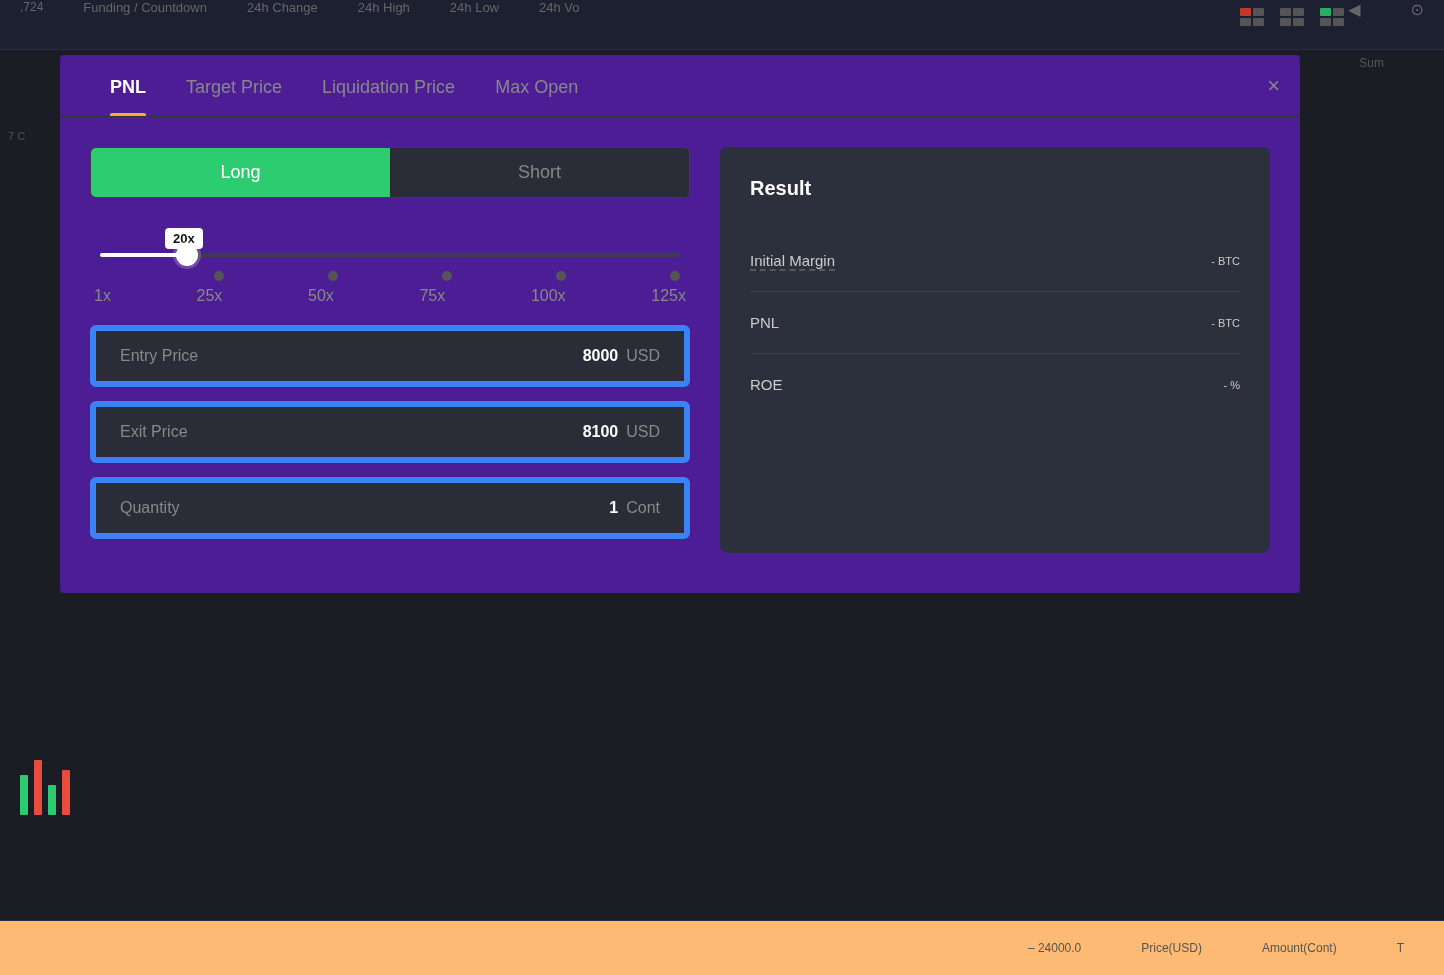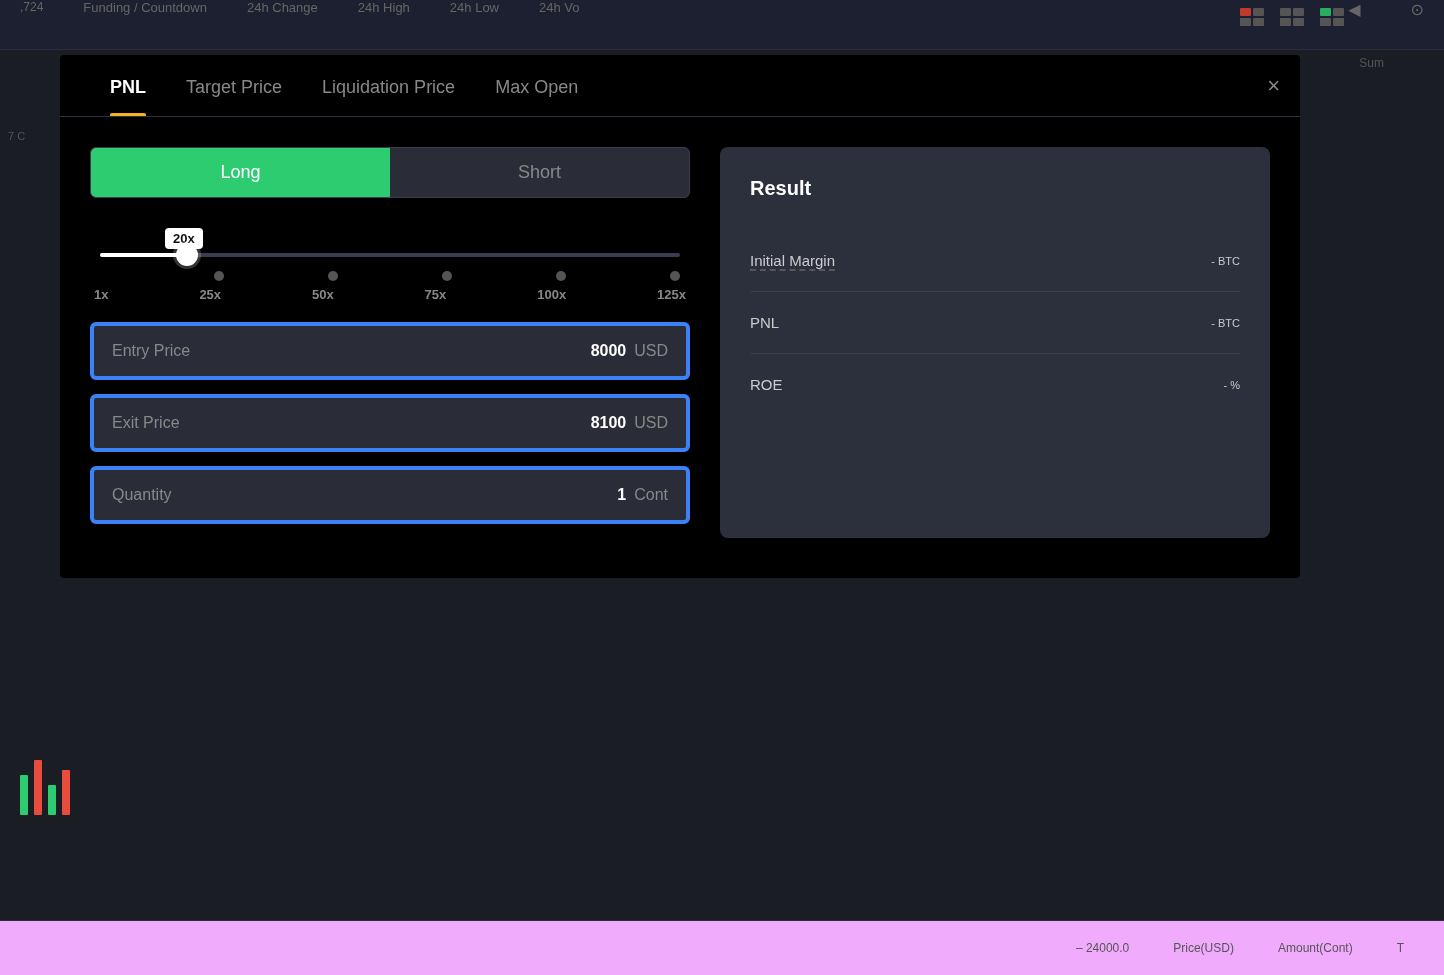--- a/index.html
+++ b/index.html
@@ -60,27 +60,27 @@
       background: #2ecc71;
       border-radius: 1px;
     }
     .candle.red { background: #e74c3c; }
     .bg-bottom-bar {
       position: absolute;
       bottom: 0;
       left: 0;
       right: 0;
       height: 55px;
-      background: #f0abfc;
+      background: #fdba74;
       border-top: 1px solid #2a2e3e;
       display: flex;
       align-items: center;
       justify-content: flex-end;
       padding: 0 40px;
-      gap: 44px;
+      gap: 60px;
     }
     .bg-bottom-item {
       color: #555;
       font-size: 12px;
     }
 
     
     .top-icons {
       position: absolute;
       top: 8px;
@@ -103,21 +103,21 @@
     }
     .icon-box.red span:nth-child(1) { background: #c0392b; }
     .icon-box.green span:nth-child(1) { background: #27ae60; }
 
     
     .modal-overlay {
       position: absolute;
       top: 55px;
       left: 60px;
       width: 1240px;
-      background: #000000;
+      background: #4c1d95;
       border-radius: 4px;
       padding: 0;
       z-index: 10;
     }
 
     
     .tabs {
       display: flex;
       align-items: center;
       padding: 0 30px;
@@ -252,41 +252,40 @@
     }
     .slider-dot:first-child { opacity: 0; }
     .slider-labels {
       display: flex;
       justify-content: space-between;
       padding: 0 4px;
       margin-top: 6px;
     }
     .slider-label {
       color: #888;
-      font-size: 13px;
+      font-size: 16px;
       text-align: center;
-      font-weight: bold;
     }
     .max-position {
       color: #888;
       font-size: 13px;
       margin-bottom: 24px;
       padding-left: 4px;
     }
     .max-position strong {
       color: #fff;
       font-weight: 600;
     }
 
     
     .input-field {
       background: #2a2d38;
-      border: 4px solid #3b82f6;
+      border: 6px solid #3b82f6;
       border-radius: 6px;
-      padding: 16px 18px;
+      padding: 16px 24px;
       display: flex;
       align-items: center;
       margin-bottom: 14px;
     }
     .input-label {
       color: #888;
       font-size: 16px;
       flex: 1;
     }
     .input-value {

